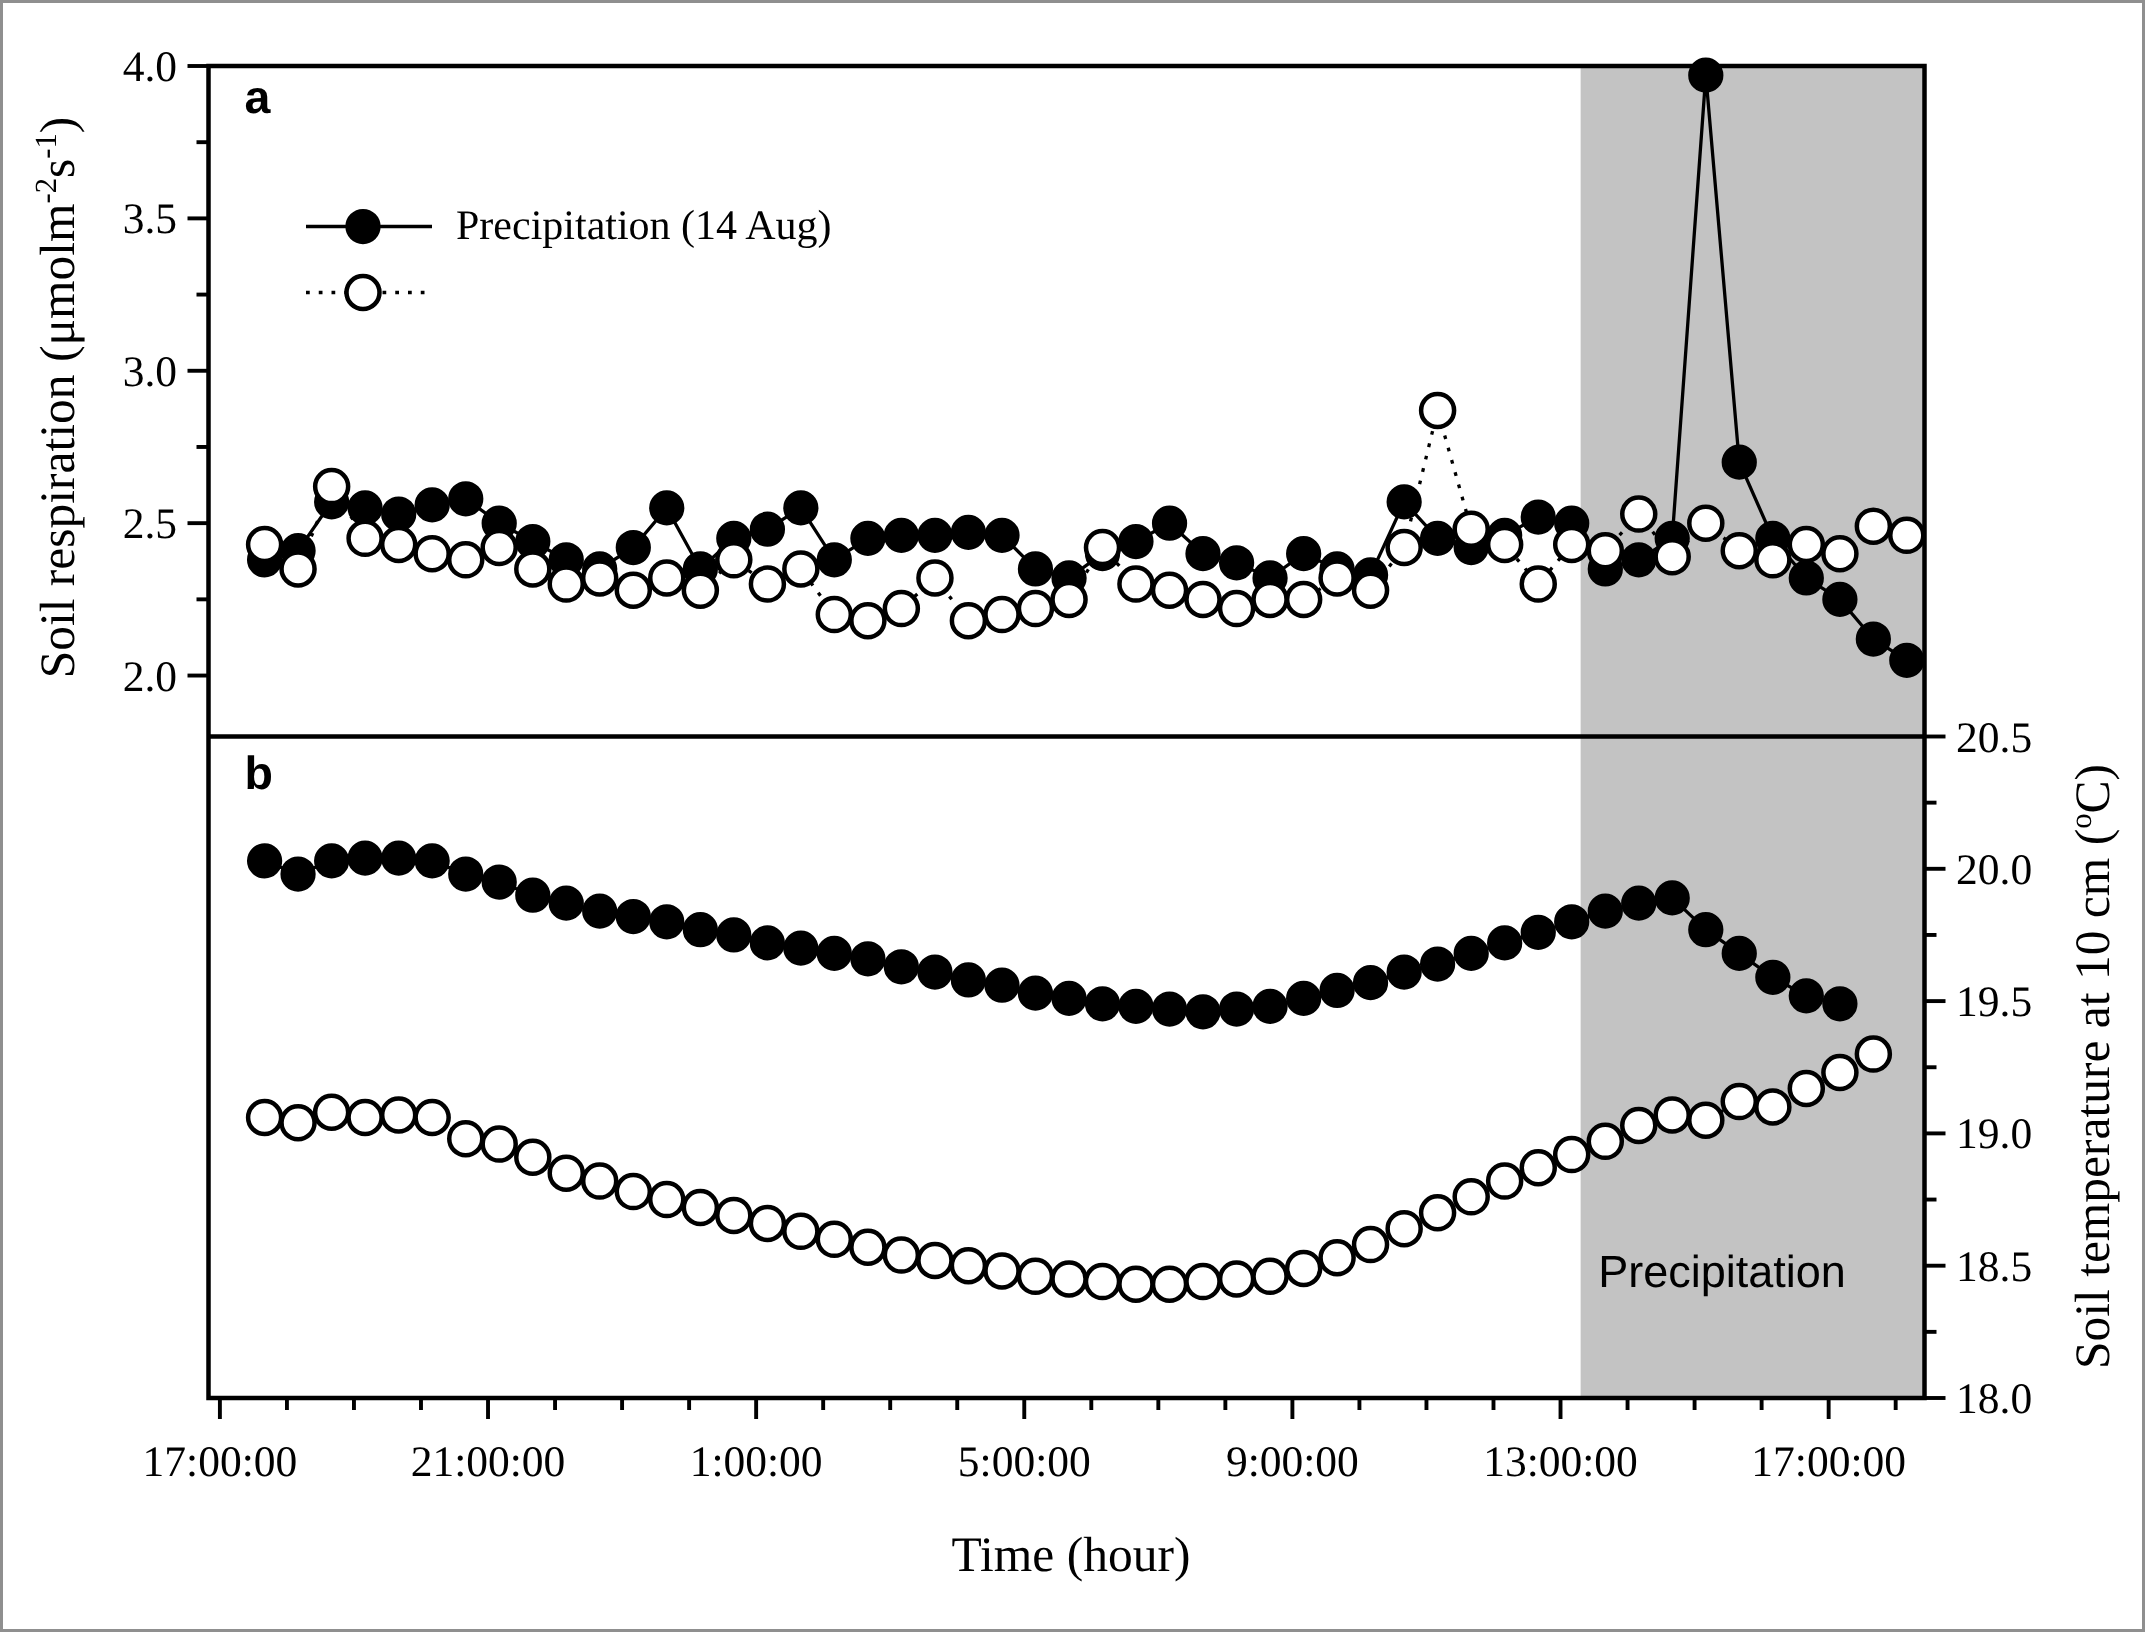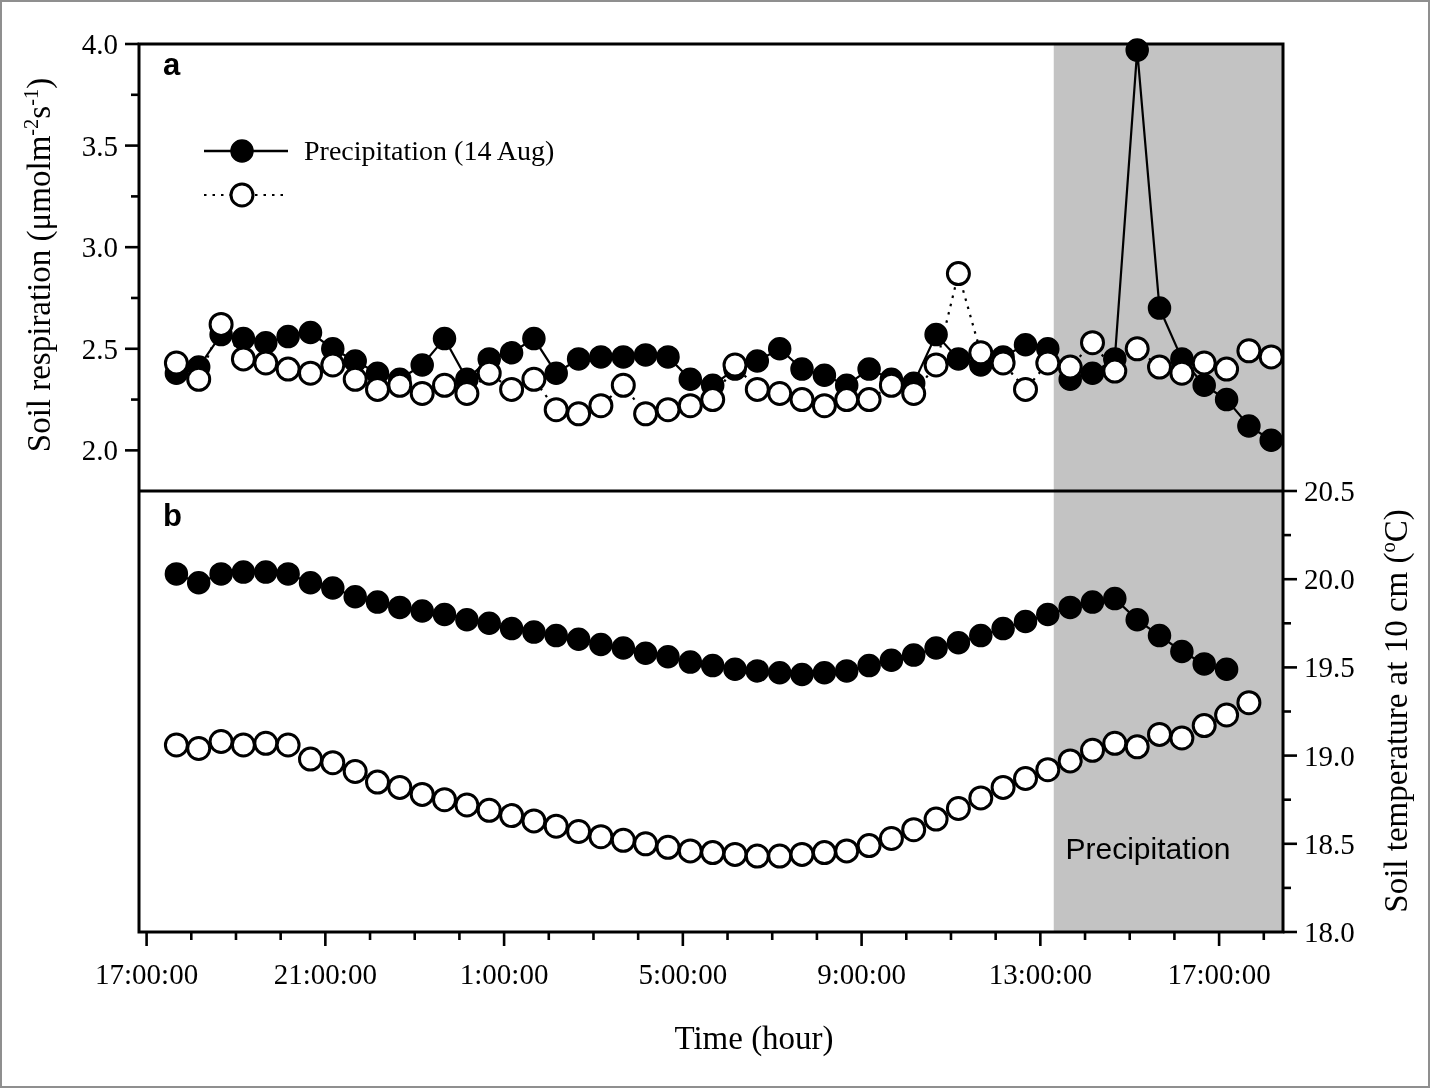--- a/index.html
+++ b/index.html
@@ -342,21 +342,21 @@
         <circle cx="1246.9" cy="700.7" r="11" fill="#fff" stroke="#000" stroke-width="3"></circle>
       </g>
       <rect x="137" y="42" width="1144" height="888" fill="none" stroke="#000" stroke-width="3"></rect>
       <line x1="137" y1="489" x2="1281" y2="489" stroke="#000" stroke-width="3"></line>
     </svg>
 
   <div class="ytitle" style="left:37px;top:263px;"><span>Soil respiration (μmolm</span><sup>-2</sup><span>s</span><sup>-1</sup><span>)</span></div>
 
   <div class="ytitle" style="left:1394px;top:709px;"><span>Soil temperature at 10 cm (</span><sup>o</sup><span>C)</span></div>
 
-  <div class="xtitle" style="left:712px;top:1036px;margin-left:40px;">Time (hour)</div>
+  <div class="xtitle" style="left:712px;top:1036px;">Time (hour)</div>
 
   <div class="panel-letter" style="left:161px;top:45px;">a</div>
   <div class="panel-letter" style="left:161px;top:496px;">b</div>
 
   <div class="region-label" style="left:1118px;top:847px;margin-left:28px;">Precipitation</div>
 
   <div class="legend">
     <div class="legend-row">
       <svg class="lmark" width="88" height="32">
         <line x1="2" y1="16" x2="86" y2="16" stroke="#000" stroke-width="2.4"></line>

